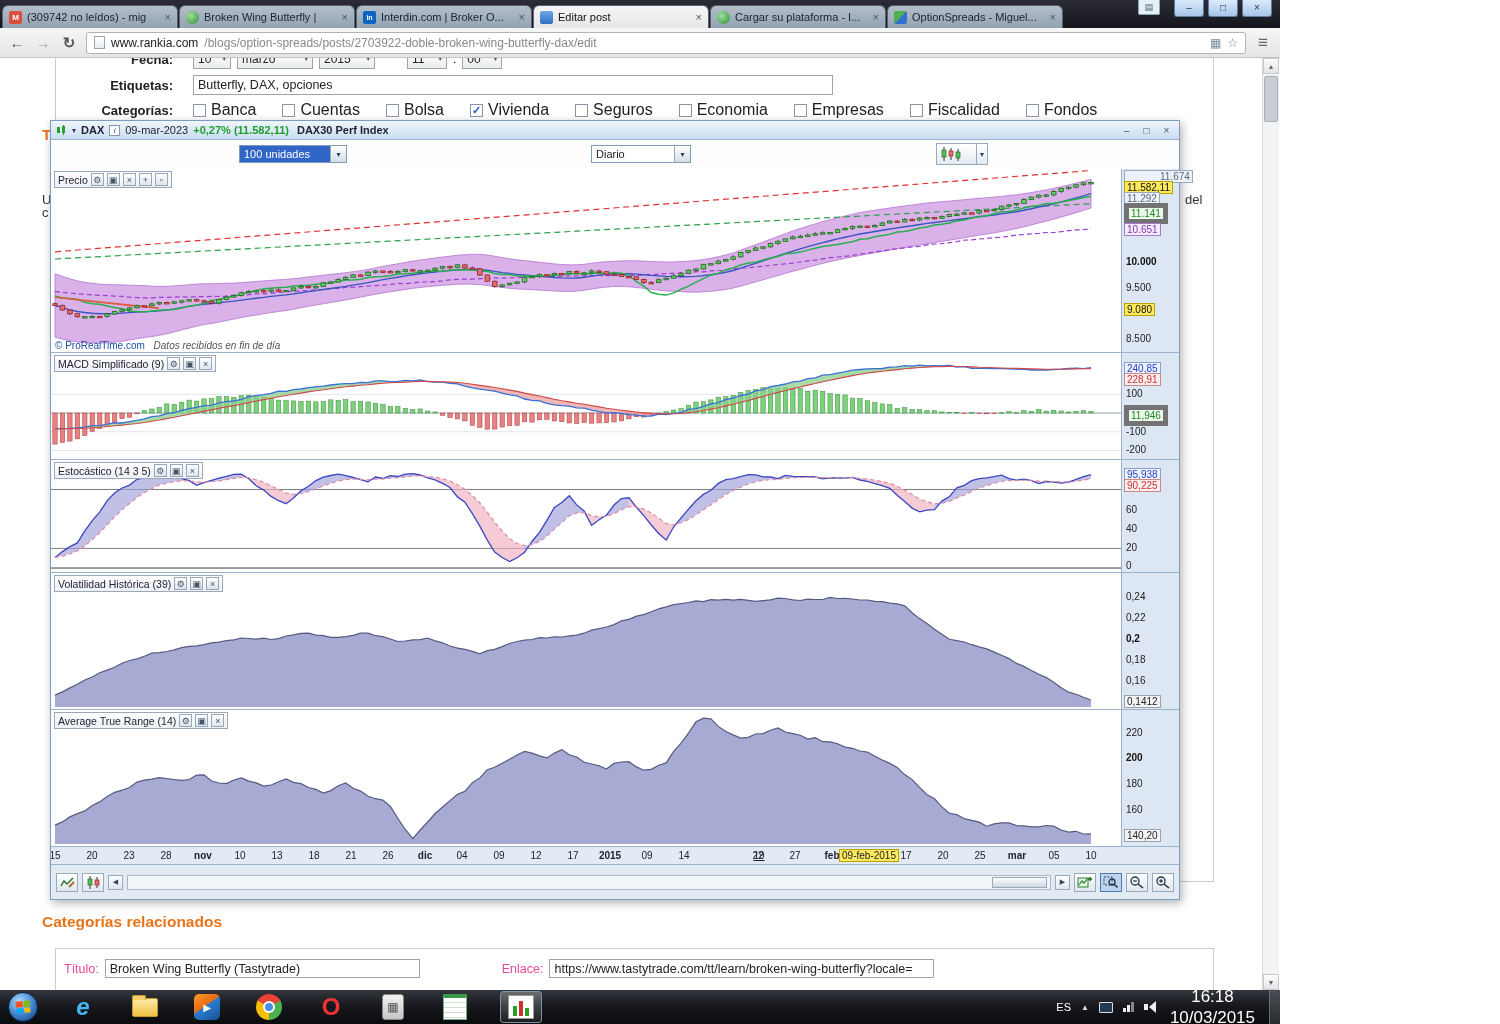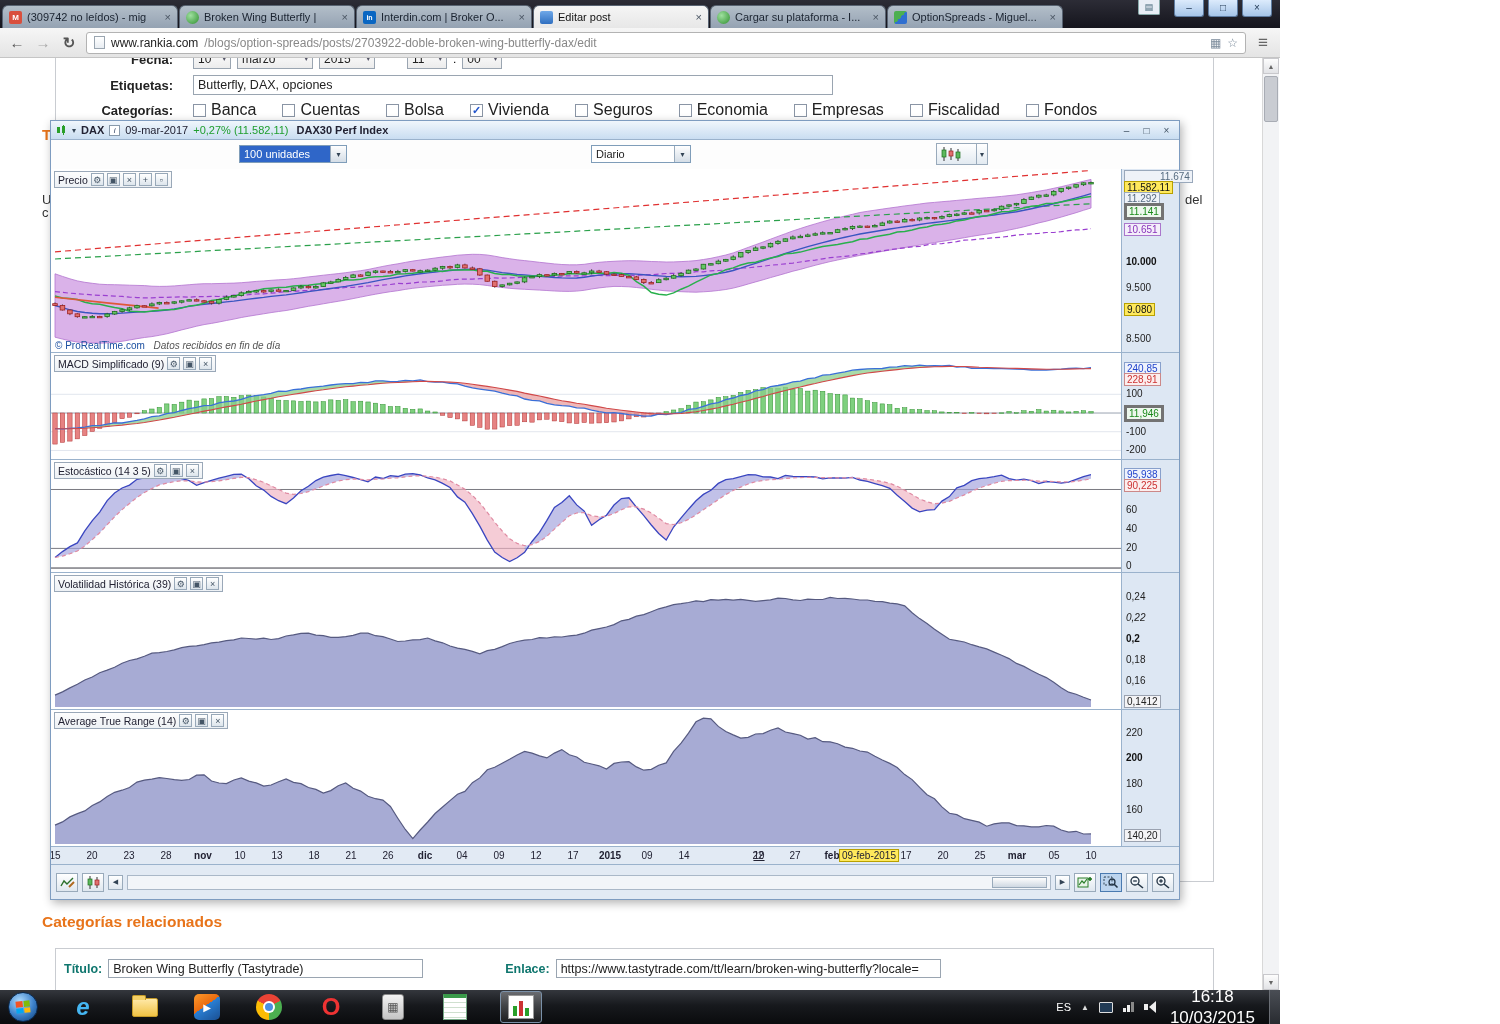--- a/index.html
+++ b/index.html
@@ -45,35 +45,35 @@
   .cb{width:13px;height:13px;background:#fff;border:1px solid #8a95a5;font-size:11px;line-height:11px;text-align:center;color:#2255cc;font-weight:bold}
   .clbl{font-size:16px;color:#222;margin-left:5px}
   .frag{position:absolute;font-size:13px;color:#333}
   .frag-T{left:42px;top:68px;color:#e8741a;font-weight:bold;font-size:15px}
   .frag-U{left:42px;top:134px}
   .frag-c{left:42px;top:147px}
   .frag-del{left:1185px;top:134px}
   .rel-h{position:absolute;left:42px;top:855px;color:#e8741a;font-size:15.5px;font-weight:bold}
   .relbox{position:absolute;left:55px;top:890px;width:1159px;height:70px;border:1px solid #c9ccd1;background:#fff}
   .relrow{position:absolute;left:8px;top:10px;display:flex;align-items:center;font-size:12.5px}
-  .rlabel{font-weight:bold;color:#0f766e;margin-right:6px}
+  .rlabel{font-weight:normal;color:#ec4899;margin-right:6px}
 
   
   .psb{position:absolute;left:1262px;top:58px;width:17px;height:932px;background:#f2f3f5;border-left:1px solid #d8d8d8}
   .psb-up,.psb-down{position:absolute;left:0;right:0;height:16px;background:linear-gradient(#fdfdfd,#e2e3e6);border:1px solid #c8c8cc;font-size:7px;color:#666;display:flex;align-items:center;justify-content:center}
   .psb-up{top:0}.psb-down{bottom:0}
   .psb-thumb{position:absolute;left:1px;top:18px;width:14px;height:46px;background:#c9ccd2;border:1px solid #a8acb4;border-radius:2px}
 
   
   .cw{position:absolute;left:50px;top:120px;width:1130px;height:780px;background:#fff;border:1px solid #7e9cc0;box-shadow:2px 3px 9px rgba(0,0,0,.3);z-index:5}
   .cw-title{height:19px;background:linear-gradient(#f0f6fc,#c9ddf1);border-bottom:1px solid #9ab2cc;display:flex;align-items:center;padding:0 5px;gap:5px;font-size:11px;color:#223}
   .cw-title .caret{font-size:8px;color:#345}
   .cw-title .sym{font-weight:bold}
   .info{width:11px;height:11px;border:1px solid #8899aa;background:#fff;font-size:8px;font-style:italic;display:flex;align-items:center;justify-content:center;color:#346}
-  .chg{color:#1f9e2e;font-weight:normal}
+  .chg{color:#1f9e2e;font-weight:bold}
   .idx{font-weight:bold;color:#223;margin-left:3px}
   .cw-title .sp{flex:1}
   .twb{width:15px;text-align:center;color:#456;font-size:10px;cursor:default}
   .cw-toolbar{height:32px;background:#fdfdfd;border-bottom:1px solid #c9d4e0;position:relative}
   .sel{position:absolute;top:5px;height:18px;display:flex;font-size:11px;border:1px solid #7f9db9;background:#fff}
   .sel .val{flex:1;display:flex;align-items:center;padding:0 4px;color:#222;white-space:nowrap;overflow:hidden}
   .sel .arr{width:16px;background:linear-gradient(#fefefe,#d4dde6);border-left:1px solid #9ab;display:flex;align-items:center;justify-content:center;font-size:8px;color:#345}
   #sel-units{left:188px;width:108px}
   #sel-units .val{background:#2f66c8;color:#fff}
   #sel-period{left:540px;width:100px}
@@ -88,21 +88,21 @@
   .paxis{width:58px;position:relative;background:#dde7f3;border-left:1px solid #9ab2cc}
   .phead{position:absolute;top:2px;left:3px;display:flex;align-items:center;gap:3px;background:linear-gradient(#fdfdfd,#edf1f5);border:1px solid #9aa8b8;padding:1px 3px;font-size:10.5px;color:#223;z-index:3}
   .pib{width:13px;height:13px;border:1px solid #98a8b8;background:linear-gradient(#fff,#dde5ec);font-size:9px;display:flex;align-items:center;justify-content:center;color:#456;flex:none}
   .pfoot{position:absolute;bottom:1px;left:4px;font-size:10px;z-index:3;white-space:nowrap}
   .pfoot .cr{color:#1b4fa0}
   .pfoot .note{font-style:italic;color:#555;margin-left:6px}
   .al{position:absolute;left:2px;font-size:10px;line-height:11px;padding:0 2px;white-space:nowrap;color:#222}
   .al.bold{font-weight:bold;color:#111}
   .al.yellow{background:#ffe95c;border:1px solid #b8a000;color:#111}
   .al.box{background:#eef2f8;border:1px solid #99a8bb;color:#556b80}
-  .al.green{background:#eef8ee;border:3px solid #737373;color:#1a8a1a}
+  .al.green{background:#eef8ee;border:5px solid #737373;color:#1a8a1a}
   .al.purple{background:#f4eefa;border:1px solid #aa77cc;color:#8833bb}
   .al.blue{background:#eef2fc;border:1px solid #88a0cc;color:#2244cc}
   .al.red{background:#fceeee;border:1px solid #cc8888;color:#cc3333}
   .al.graybox{background:#f4f4f6;border:1px solid #9aa2b0;color:#222}
   .xaxis{position:absolute;left:0;width:1128px;top:725px;height:18px;background:#e2eaf4;border-top:1px solid #9ab2cc;font-size:10px;overflow:hidden}
   .xl{position:absolute;top:3px;transform:translateX(-50%);color:#223;white-space:nowrap}
   .xl.b{font-weight:bold}
   .xl.hl{background:#ffe95c;border:1px solid #b8a000;padding:0 2px;top:2px}
   .cw-bottom{position:absolute;left:0;width:1128px;top:743px;height:35px;background:#e2eaf4;border-top:1px solid #9ab2cc;display:flex;align-items:center;padding:0 5px;gap:4px}
   .bic{width:22px;height:19px;border:1px solid #9ab;background:linear-gradient(#fff,#dfe7ef);display:flex;align-items:center;justify-content:center;flex:none}
@@ -306,21 +306,21 @@
   <div class="cw">
     <div class="cw-title">
       <svg width="11" height="12">
           <rect x="1" y="3" width="3" height="6" fill="#2a9f2a"></rect>
           <line x1="7.5" y1="1" x2="7.5" y2="11" stroke="#2a9f2a" stroke-width="1"></line>
           <rect x="6" y="2" width="3" height="7" fill="#2a9f2a"></rect>
         </svg>
       <span class="caret">▾</span>
       <span class="sym">DAX</span>
       <span class="info">i</span>
-      <span>09-mar-2017</span>
+      <span>09-mar-2023</span>
       <span class="chg">+0,27% (11.582,11)</span>
       <span class="idx">DAX30 Perf Index</span>
       <span class="sp"></span>
       <span class="twb">–</span>
       <span class="twb">□</span>
       <span class="twb">×</span>
     </div>
     <div class="cw-toolbar">
       <div class="sel" id="sel-units">
         <span class="val">100 unidades</span>
@@ -887,21 +887,21 @@
             </svg>
           <div class="phead">
             <span>Volatilidad Histórica (39)</span>
             <span class="pib">⚙</span>
             <span class="pib">▣</span>
             <span class="pib">×</span>
           </div>
         </div>
         <div class="paxis" id="ax-vol">
             <div class="al plain" style="top: 18.035px;">0,24</div>
-            <div class="al plain" style="top: 39.0207px; font-style: italic;">0,22</div>
+            <div class="al plain" style="top: 39.0207px;">0,22</div>
             <div class="al bold" style="top: 60.0064px;">0,2</div>
             <div class="al plain" style="top: 80.9921px;">0,18</div>
             <div class="al plain" style="top: 101.978px;">0,16</div>
             <div class="al graybox" style="top: 121.704px;">0,1412</div>
           </div>
       </div>
 
       <div class="panel" style="height:137px">
         <div class="plot">
           <svg id="sv-atr" viewBox="0 0 1070 136" preserveAspectRatio="none">

